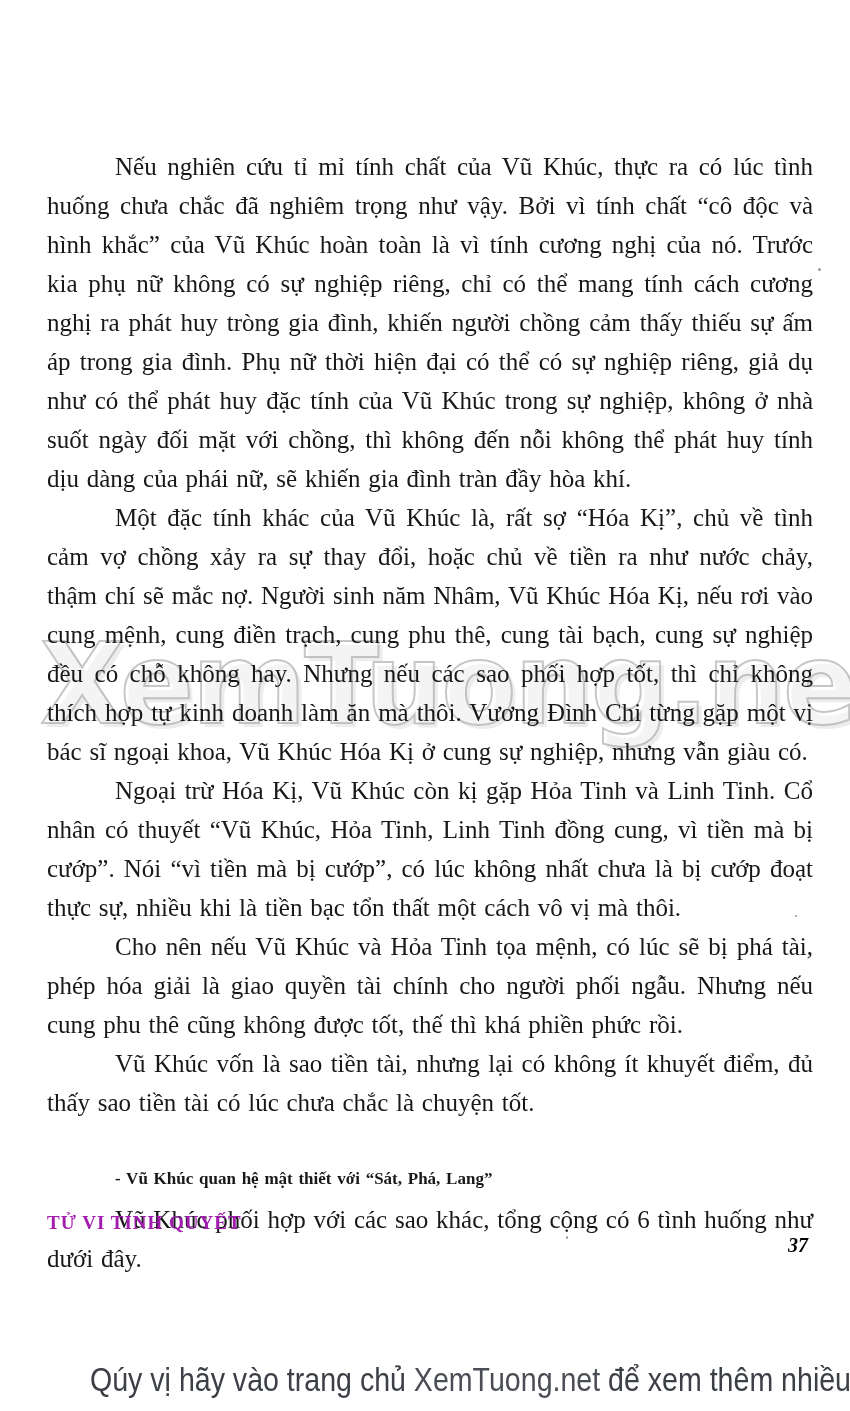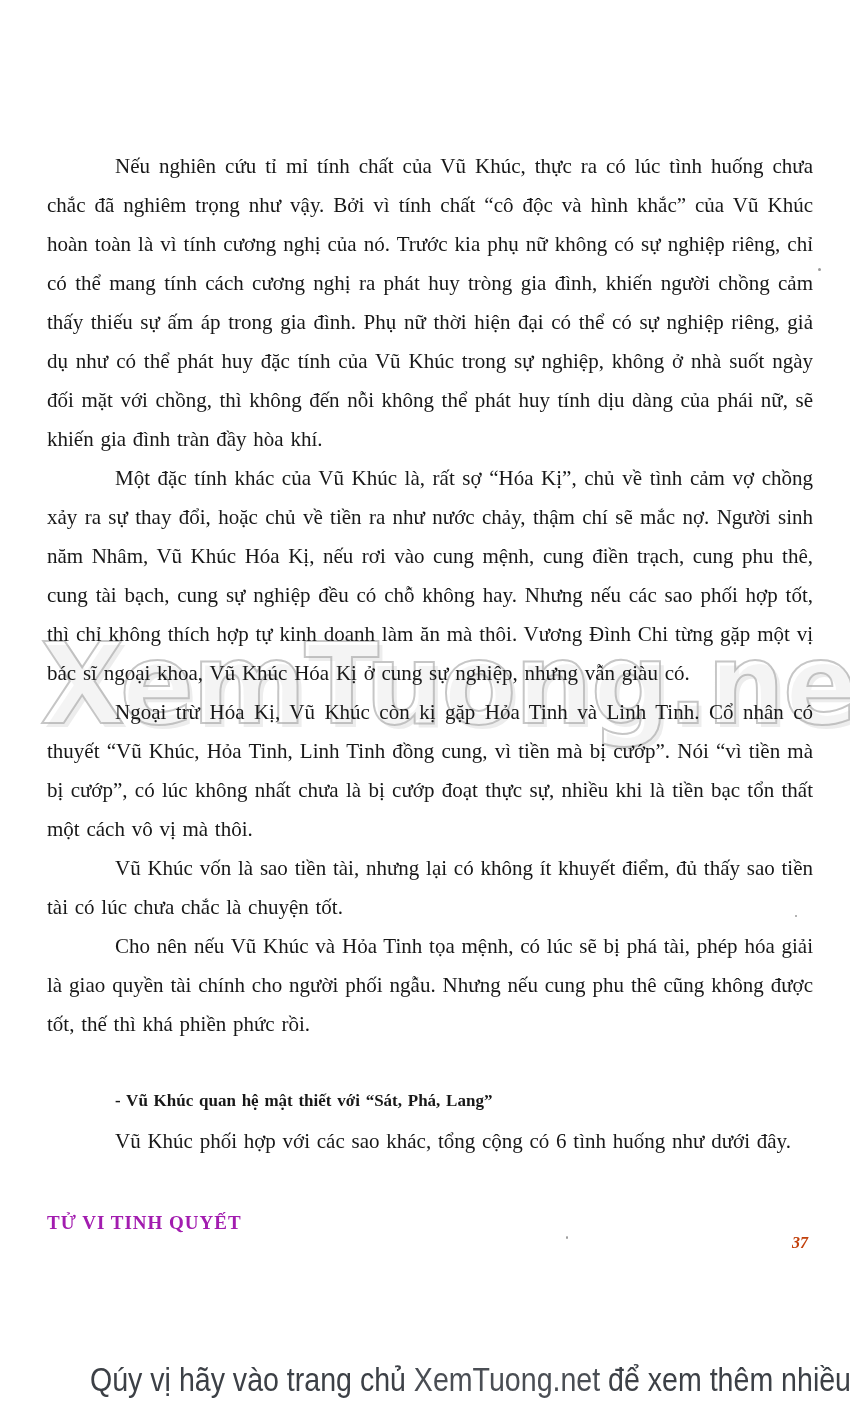--- a/index.html
+++ b/index.html
@@ -11,21 +11,21 @@
     font-family:"Liberation Serif", serif;
   }
   
   .content{
     position:absolute;
     left:47px;top:147px;width:766px;
     z-index:2;
   }
   .content p{
     margin:0;
-    font-size:21px;
+    font-size:25px;
     line-height:39px;
     text-align:justify;
     text-indent:68px;
     color:#181818;
     word-spacing:1.5px;
   }
   .content p.heading{
     font-weight:bold;
     margin-top:37px;
     margin-bottom:2px;
@@ -59,22 +59,22 @@
     letter-spacing:1px;
     color:#a21caf;
     z-index:2;
   }
   .footer-page{
     position:absolute;
     right:42px;top:1234px;
     font-family:"Liberation Serif", serif;
     font-weight:bold;
     font-style:italic;
-    font-size:16px;
-    color:#c2410c;
+    font-size:20px;
+    color:#000000;
     z-index:2;
   }
   
   .banner{
     position:absolute;
     left:0;top:1360px;width:850px;
     text-align:center;
     z-index:2;
   }
   .banner .banner-inner{
@@ -106,22 +106,22 @@
   <div class="watermark">XemTuong.net</div>
 
   <div class="speck s1"></div>
   <div class="speck s2"></div>
   <div class="speck s3"></div>
 
   <div class="content">
     <p>Nếu nghiên cứu tỉ mỉ tính chất của Vũ Khúc, thực ra có lúc tình huống chưa chắc đã nghiêm trọng như vậy. Bởi vì tính chất “cô độc và hình khắc” của Vũ Khúc hoàn toàn là vì tính cương nghị của nó. Trước kia phụ nữ không có sự nghiệp riêng, chỉ có thể mang tính cách cương nghị ra phát huy tròng gia đình, khiến người chồng cảm thấy thiếu sự ấm áp trong gia đình. Phụ nữ thời hiện đại có thể có sự nghiệp riêng, giả dụ như có thể phát huy đặc tính của Vũ Khúc trong sự nghiệp, không ở nhà suốt ngày đối mặt với chồng, thì không đến nỗi không thể phát huy tính dịu dàng của phái nữ, sẽ khiến gia đình tràn đầy hòa khí.</p>
     <p>Một đặc tính khác của Vũ Khúc là, rất sợ “Hóa Kị”, chủ về tình cảm vợ chồng xảy ra sự thay đổi, hoặc chủ về tiền ra như nước chảy, thậm chí sẽ mắc nợ. Người sinh năm Nhâm, Vũ Khúc Hóa Kị, nếu rơi vào cung mệnh, cung điền trạch, cung phu thê, cung tài bạch, cung sự nghiệp đều có chỗ không hay. Nhưng nếu các sao phối hợp tốt, thì chỉ không thích hợp tự kinh doanh làm ăn mà thôi. Vương Đình Chi từng gặp một vị bác sĩ ngoại khoa, Vũ Khúc Hóa Kị ở cung sự nghiệp, nhưng vẫn giàu có.</p>
     <p>Ngoại trừ Hóa Kị, Vũ Khúc còn kị gặp Hỏa Tinh và Linh Tinh. Cổ nhân có thuyết “Vũ Khúc, Hỏa Tinh, Linh Tinh đồng cung, vì tiền mà bị cướp”. Nói “vì tiền mà bị cướp”, có lúc không nhất chưa là bị cướp đoạt thực sự, nhiều khi là tiền bạc tổn thất một cách vô vị mà thôi.</p>
+    <p>Cho nên nếu Vũ Khúc và Hỏa Tinh tọa mệnh, có lúc sẽ bị phá tài, phép hóa giải là giao quyền tài chính cho người phối ngẫu. Nhưng nếu cung phu thê cũng không được tốt, thế thì khá phiền phức rồi.</p>
     <p>Vũ Khúc vốn là sao tiền tài, nhưng lại có không ít khuyết điểm, đủ thấy sao tiền tài có lúc chưa chắc là chuyện tốt.</p>
-    <p>Cho nên nếu Vũ Khúc và Hỏa Tinh tọa mệnh, có lúc sẽ bị phá tài, phép hóa giải là giao quyền tài chính cho người phối ngẫu. Nhưng nếu cung phu thê cũng không được tốt, thế thì khá phiền phức rồi.</p>
     <p class="heading">- Vũ Khúc quan hệ mật thiết với “Sát, Phá, Lang”</p>
     <p>Vũ Khúc phối hợp với các sao khác, tổng cộng có 6 tình huống như dưới đây.</p>
   </div>
 
   <div class="footer-left">TỬ VI TINH QUYẾT</div>
   <div class="footer-page">37</div>
 
   <div class="banner">
     <span class="banner-inner"><span>Qúy vị hãy vào trang chủ </span><span class="brand">XemTuong.net</span><span> để xem thêm nhiều mục hay khác</span></span>
   </div>

